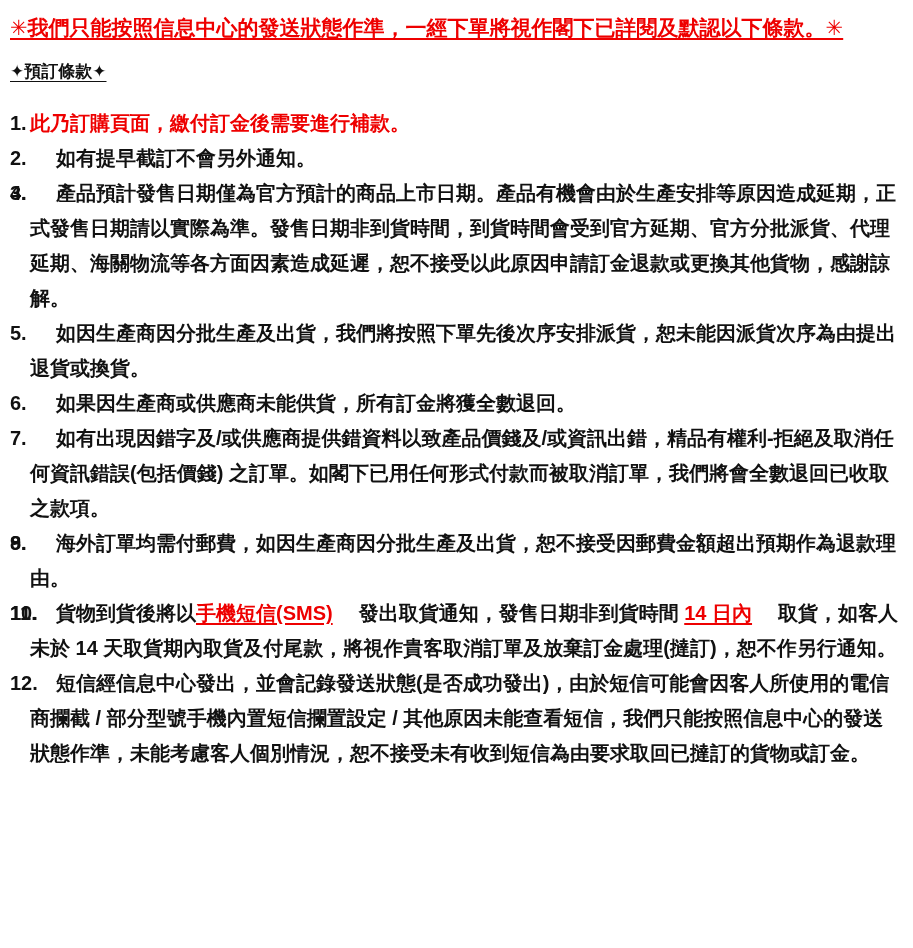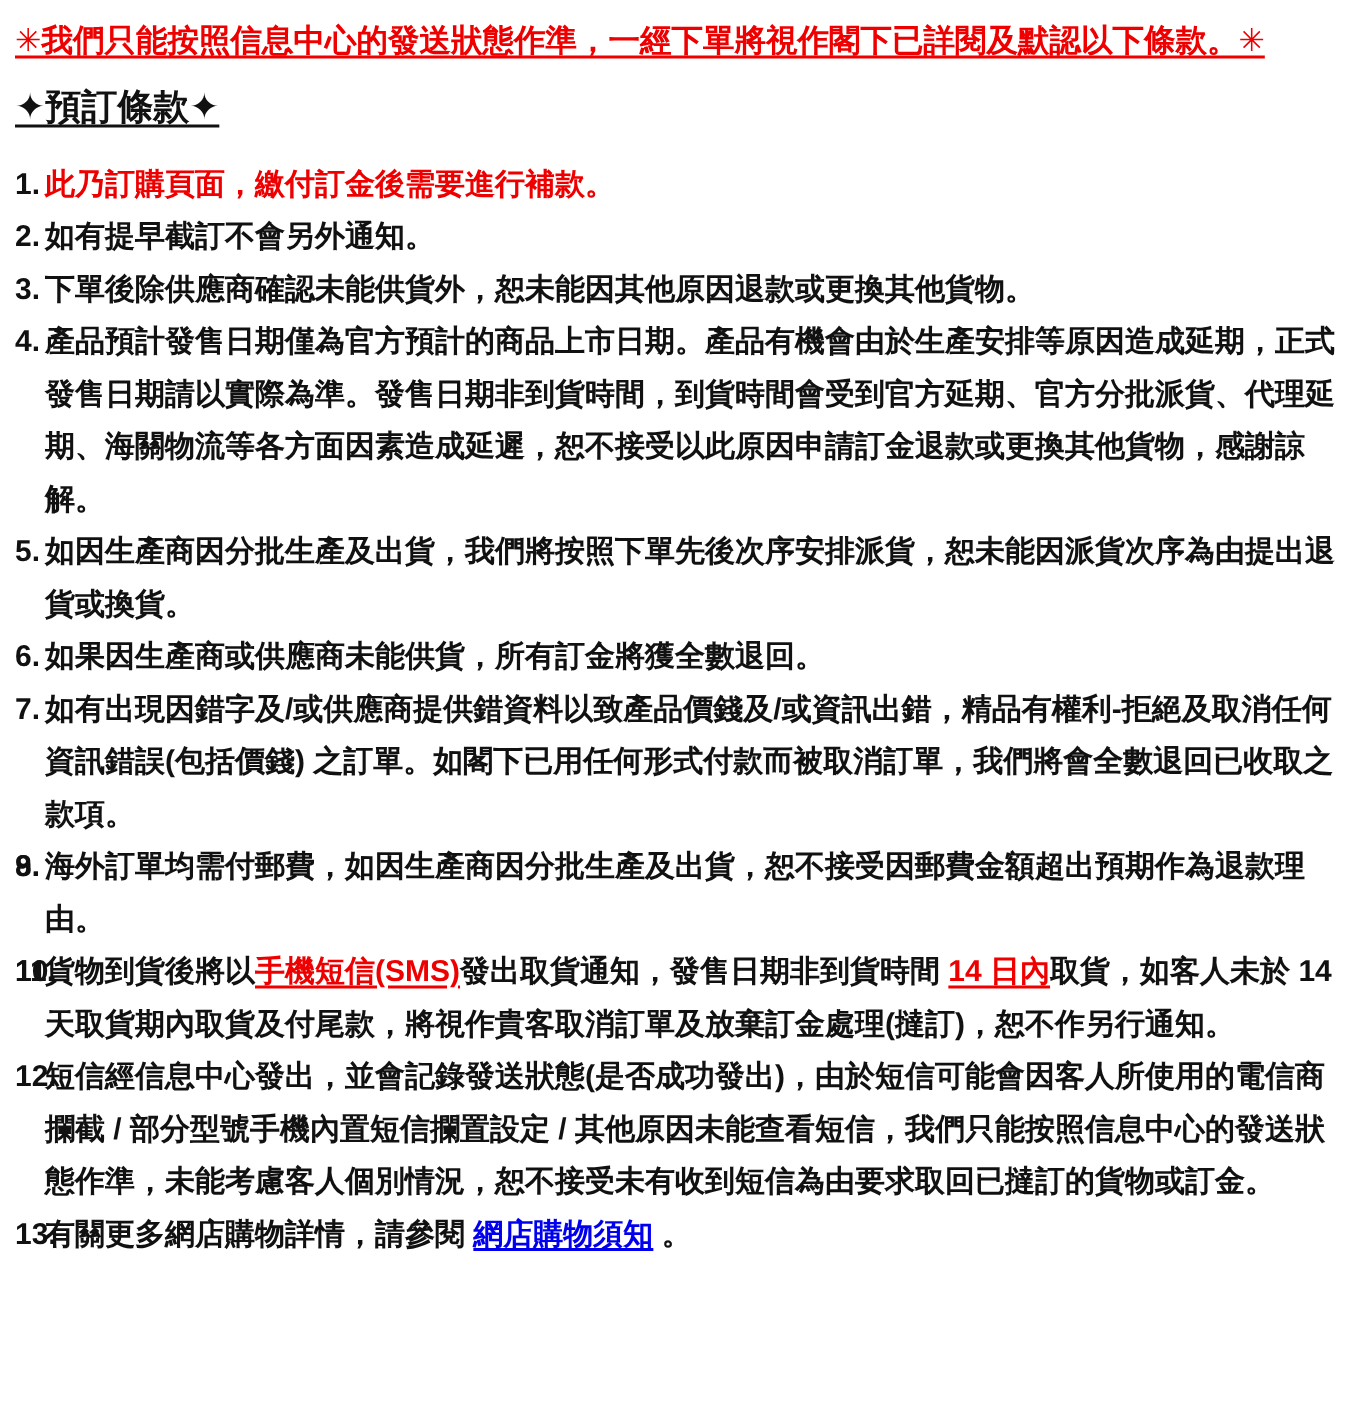--- a/index.html
+++ b/index.html
@@ -24,21 +24,21 @@
   }
   .warning {
     color: var(--red);
     font-size: 21px;
     line-height: 28px;
     text-decoration: underline;
     text-underline-offset: 3px;
     margin: 0 0 17px 0;
   }
   .section-title {
-    font-size: 24px;
+    font-size: 17px;
     line-height: 26px;
     color: var(--ink);
     text-decoration: underline;
     text-underline-offset: 4px;
     margin: 0 0 21px 0;
   }
   ol.terms-list {
     list-style: none;
     margin: 0;
     padding: 0;
@@ -48,21 +48,21 @@
   ol.terms-list > li {
     position: relative;
     padding-left: 20px;
   }
   .num {
     position: absolute;
     left: 0;
     top: 0;
     white-space: nowrap;
   }
-  .seg-normal { color: var(--ink); }
+  .seg-normal { color: var(--ink); margin-left: 26px; }
   .seg-red { color: var(--red); }
   .seg-red-underline {
     color: var(--red);
     text-decoration: underline;
     text-underline-offset: 3px;
   }
   .seg-link {
     color: var(--blue);
     text-decoration: underline;
     text-underline-offset: 3px;
@@ -72,24 +72,23 @@
 </head>
 <body>
 
 <div class="warning">✳我們只能按照信息中心的發送狀態作準，一經下單將視作閣下已詳閱及默認以下條款。✳</div>
 
 <div class="section-title">✦預訂條款✦</div>
 
 <ol class="terms-list">
     <li><span class="num">1.</span><span class="seg-red">此乃訂購頁面，繳付訂金後需要進行補款。</span></li>
     <li><span class="num">2.</span><span class="seg-normal">如有提早截訂不會另外通知。</span></li>
-    <li><span class="num">3.</span><span class="seg-normal">下單後除供應商確認未能供貨外，恕未能因其他原因退款或更換其他貨物。</span></li>
+    <li><span class="num">3.</span></li>
     <li><span class="num">4.</span><span class="seg-normal">產品預計發售日期僅為官方預計的商品上市日期。產品有機會由於生產安排等原因造成延期，正式發售日期請以實際為準。發售日期非到貨時間，到貨時間會受到官方延期、官方分批派貨、代理延期、海關物流等各方面因素造成延遲，恕不接受以此原因申請訂金退款或更換其他貨物，感謝諒解。</span></li>
     <li><span class="num">5.</span><span class="seg-normal">如因生產商因分批生產及出貨，我們將按照下單先後次序安排派貨，恕未能因派貨次序為由提出退貨或換貨。</span></li>
     <li><span class="num">6.</span><span class="seg-normal">如果因生產商或供應商未能供貨，所有訂金將獲全數退回。</span></li>
     <li><span class="num">7.</span><span class="seg-normal">如有出現因錯字及/或供應商提供錯資料以致產品價錢及/或資訊出錯，精品有權利-拒絕及取消任何資訊錯誤(包括價錢) 之訂單。如閣下已用任何形式付款而被取消訂單，我們將會全數退回已收取之款項。</span></li>
     <li><span class="num">8.</span></li>
     <li><span class="num">9.</span><span class="seg-normal">海外訂單均需付郵費，如因生產商因分批生產及出貨，恕不接受因郵費金額超出預期作為退款理由。</span></li>
     <li><span class="num">10.</span></li>
     <li><span class="num">11.</span><span class="seg-normal">貨物到貨後將以</span><span class="seg-red-underline">手機短信(SMS)</span><span class="seg-normal">發出取貨通知，發售日期非到貨時間 </span><span class="seg-red-underline">14 日內</span><span class="seg-normal">取貨，如客人未於 14 天取貨期內取貨及付尾款，將視作貴客取消訂單及放棄訂金處理(撻訂)，恕不作另行通知。</span></li>
     <li><span class="num">12.</span><span class="seg-normal">短信經信息中心發出，並會記錄發送狀態(是否成功發出)，由於短信可能會因客人所使用的電信商攔截 / 部分型號手機內置短信攔置設定 / 其他原因未能查看短信，我們只能按照信息中心的發送狀態作準，未能考慮客人個別情況，恕不接受未有收到短信為由要求取回已撻訂的貨物或訂金。</span></li>
-    <li><span class="num">13.</span><span class="seg-normal">有關更多網店購物詳情，請參閱 </span><span class="seg-link">網店購物須知</span><span class="seg-normal"> 。</span></li>
   </ol>
 
 </body></html>

